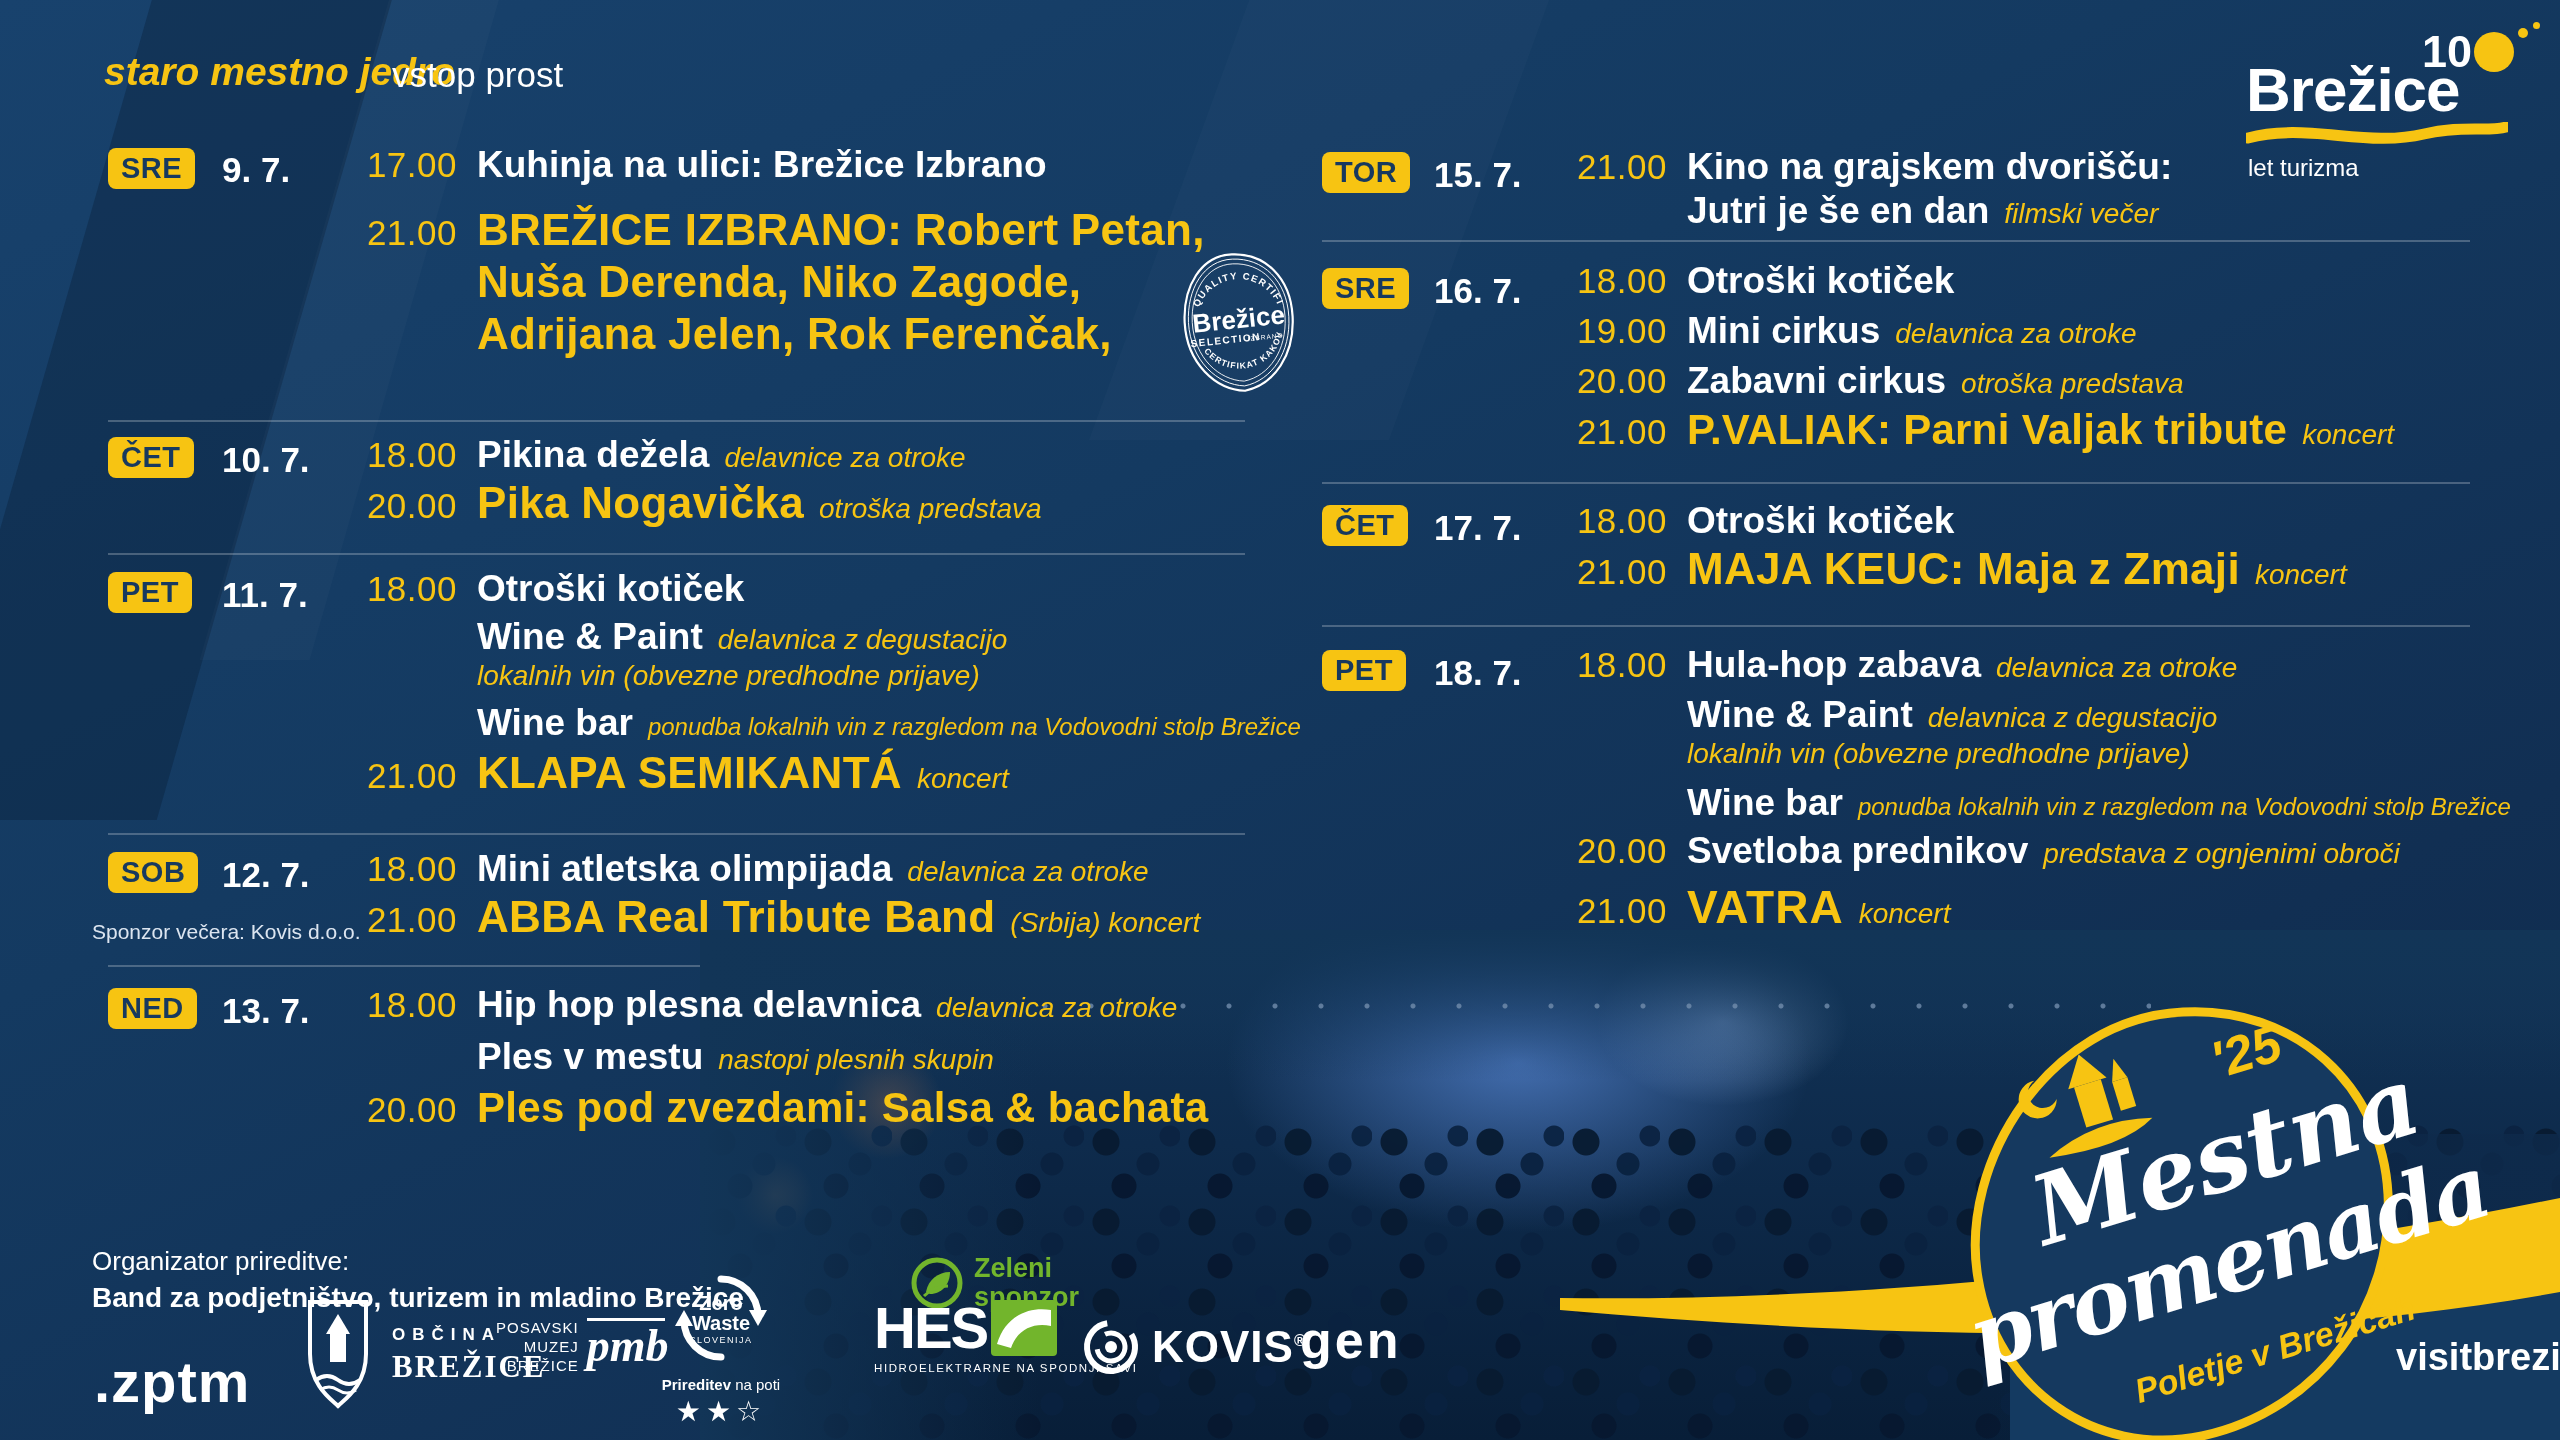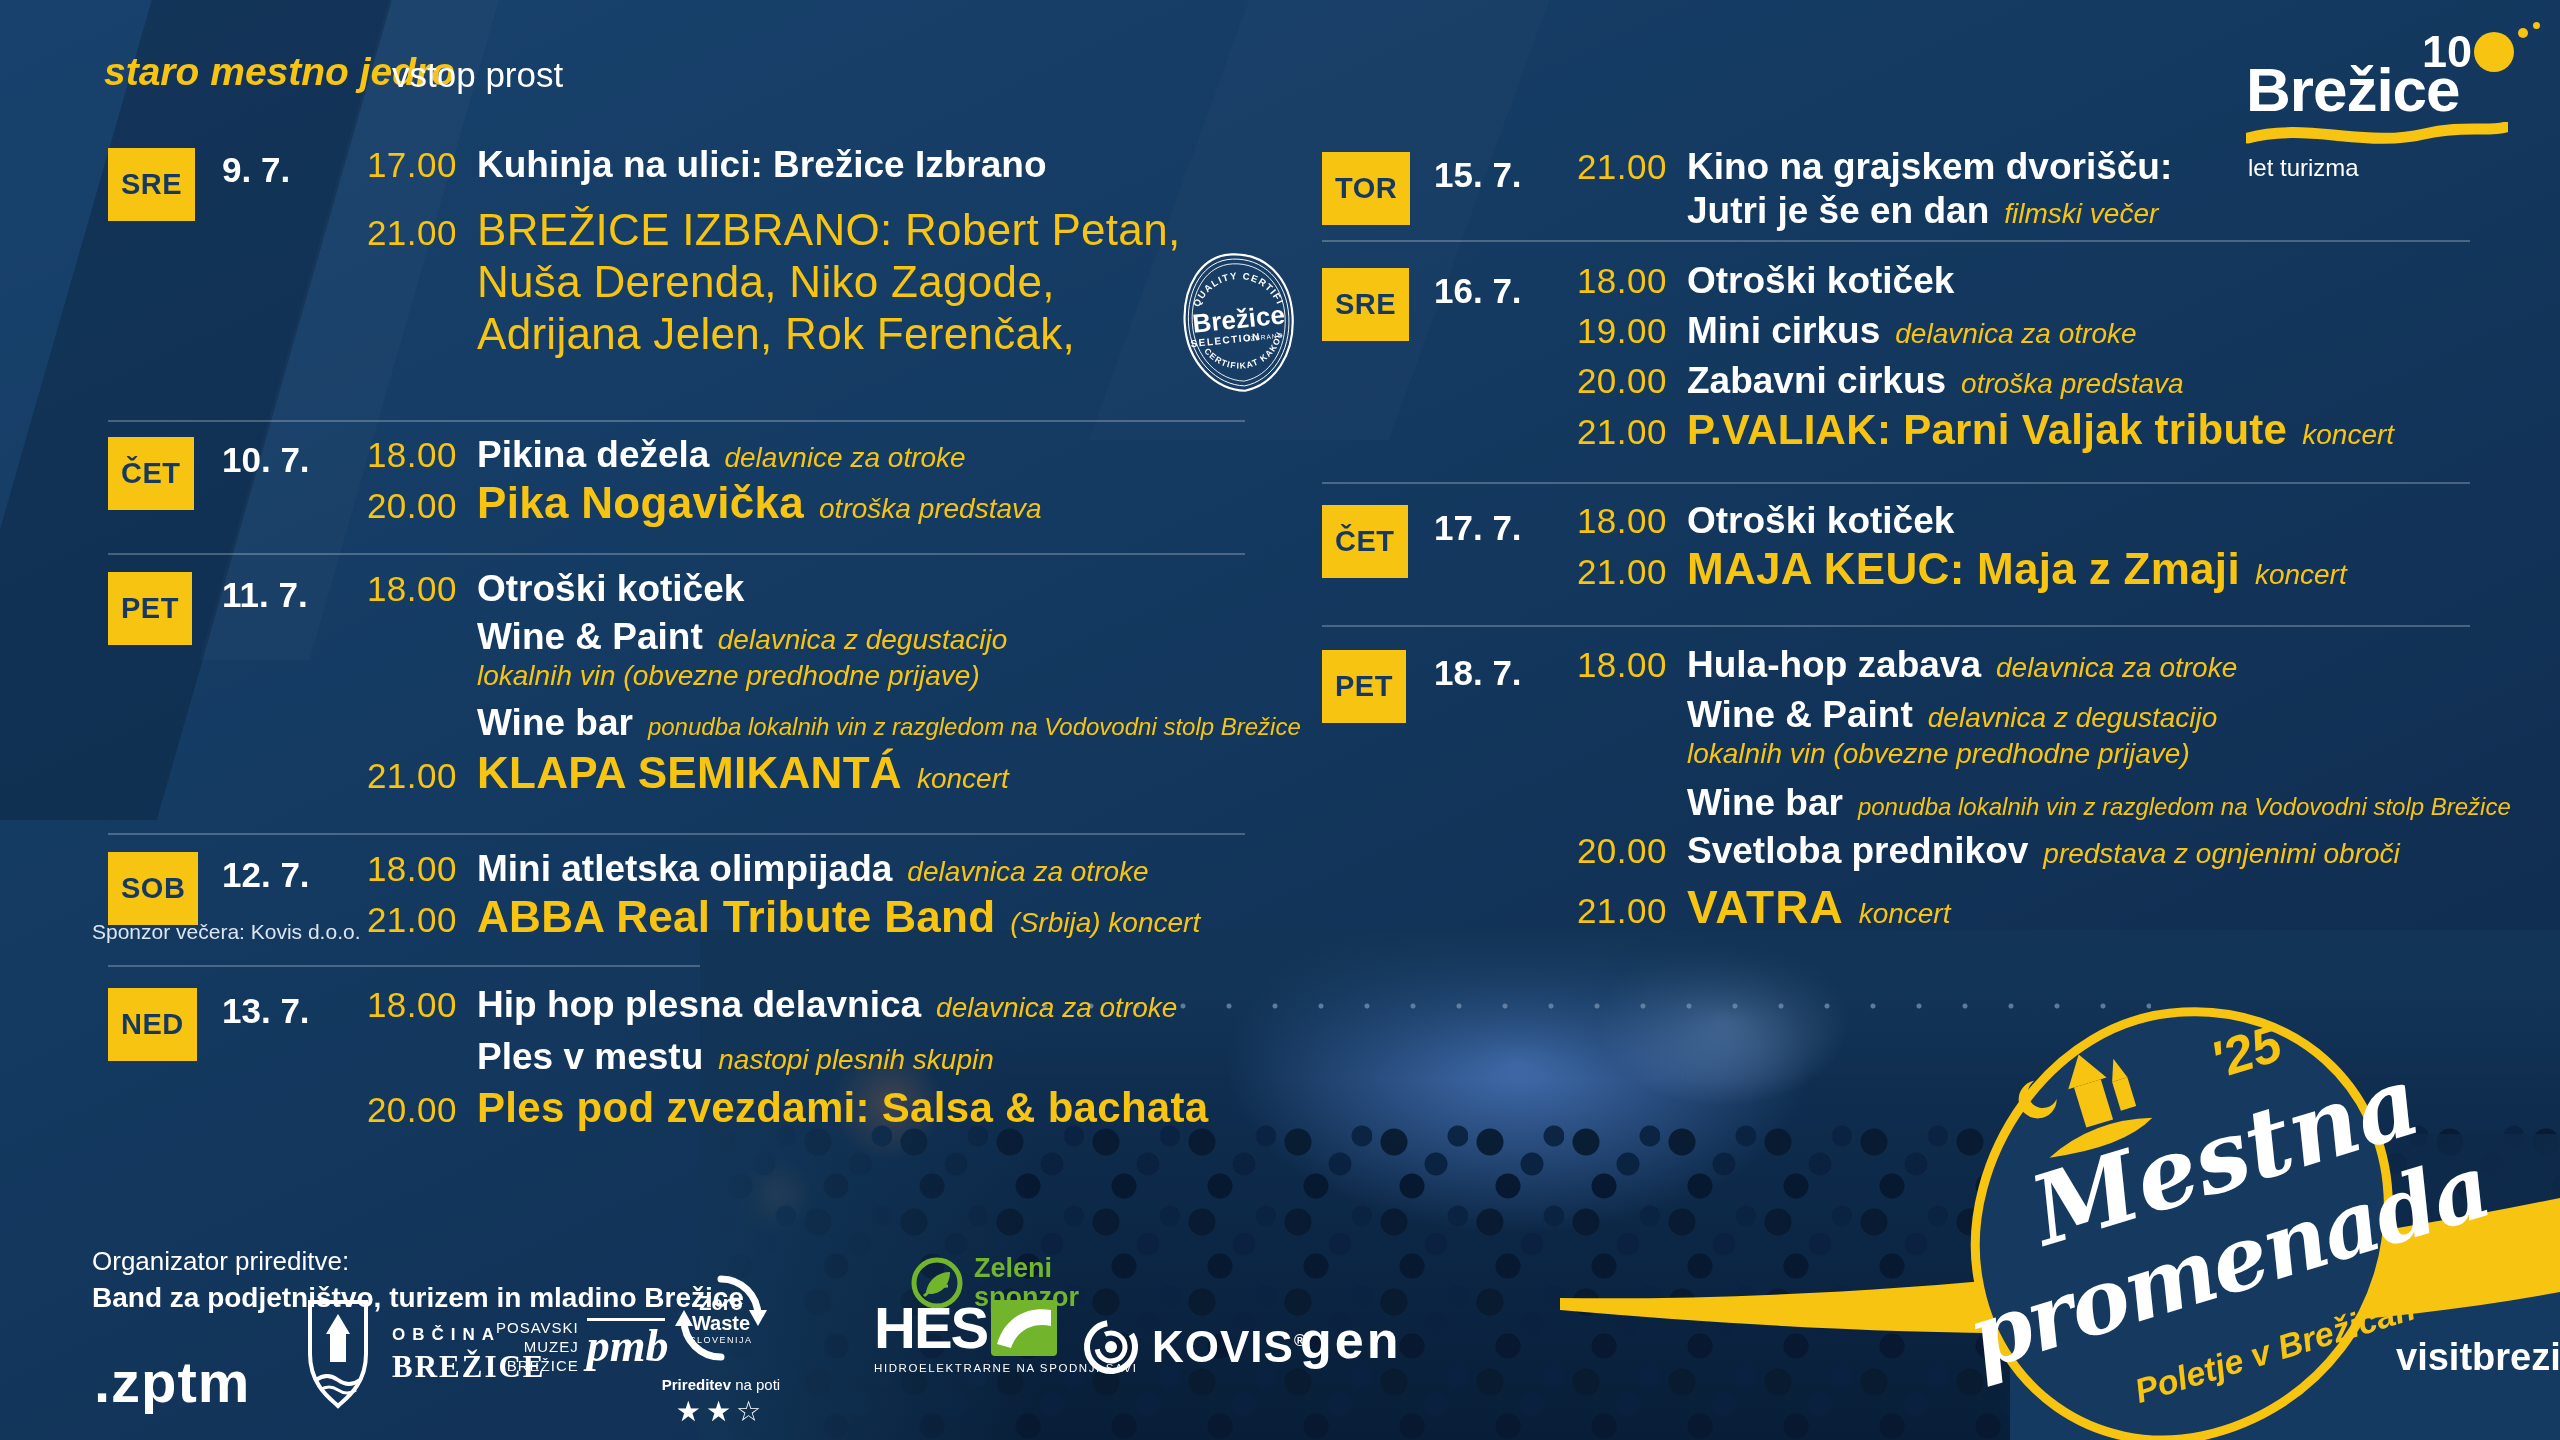--- a/index.html
+++ b/index.html
@@ -35,34 +35,34 @@
   .photo .fadeT{position:absolute;left:0;top:0;width:100%;height:150px;background:linear-gradient(180deg,#123557 0%,rgba(18,53,87,0) 100%);}
   .photo .fadeR{position:absolute;right:0;bottom:0;width:45%;height:60%;background:linear-gradient(115deg,rgba(16,47,82,0) 40%,rgba(14,42,75,.85) 85%);}
   .photo .lights{position:absolute;left:18%;top:14%;width:60%;height:10px;opacity:.8;
     background-image:radial-gradient(circle 3px at 10px 5px,#cfe2ff 0 2px,rgba(0,0,0,0) 3px);background-size:46px 10px;}
 
   
   .swoosh{position:absolute;left:1540px;top:1180px;z-index:2;}
 
   
   .day-badge{position:absolute;background:#f7c412;color:#17395f;font-weight:700;font-size:29px;
-    padding:22px 13px;border-radius:0;line-height:1;letter-spacing:.5px;text-align:center;}
+    padding:6px 13px;border-radius:8px;line-height:1;letter-spacing:.5px;text-align:center;}
   .date{position:absolute;font-size:35px;font-weight:700;color:#fff;}
   .sep{position:absolute;height:2px;background:rgba(255,255,255,.24);}
   .row{position:absolute;display:flex;align-items:baseline;white-space:nowrap;z-index:5;}
   .time{flex:none;width:112px;margin-right:20px;text-align:right;color:#f7c412;font-size:35px;letter-spacing:.5px;}
   .title{color:#fff;font-weight:700;font-size:37px;}
   .sub{color:#f7c412;font-style:italic;font-size:28px;margin-left:15px;}
   .sub-xs{font-size:24px;}
   .cont{color:#f7c412;font-style:italic;font-size:28px;}
   .big .title{color:#f7c412;font-size:44px;font-weight:700;letter-spacing:.3px;}
   .big-42 .title{font-size:42px;}
   .big-46 .title{font-size:46px;letter-spacing:1px;}
   .biglines{display:flex;flex-direction:column;}
-  .bigline{color:#f7c412;font-weight:400;font-size:44px;line-height:52px;letter-spacing:.3px;}
+  .bigline{color:#f7c412;font-weight:700;font-size:44px;line-height:52px;letter-spacing:.3px;}
   .note{position:absolute;font-size:21px;color:#dce5f0;z-index:5;}
 
   
   .hdr-loc{position:absolute;left:104px;top:50px;color:#f7c412;font-style:italic;font-size:39px;font-weight:600;z-index:5;}
   .hdr-adm{position:absolute;left:392px;top:55px;color:#fff;font-size:35px;z-index:5;}
 
   
   .brand{position:absolute;left:2246px;top:28px;width:300px;height:150px;z-index:5;}
   .brand-name{position:absolute;left:0;top:26px;font-size:62px;font-weight:800;letter-spacing:-1px;color:#fff;}
   .brand-100{position:absolute;left:176px;top:-2px;font-size:45px;font-weight:800;color:#fff;display:flex;align-items:center;}

